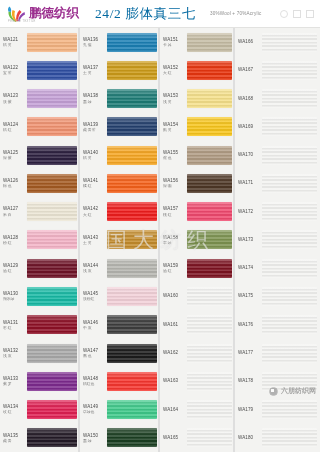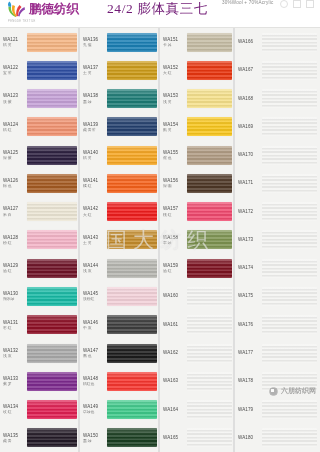--- a/index.html
+++ b/index.html
@@ -20,21 +20,21 @@
 
   
   .header {
     position: absolute;
     left: 0; top: 0;
     width: 320px;
     height: 28px;
     background: #ffffff;
     border-bottom: 1px solid #e2e2e0;
     display: flex;
-    align-items: flex-start;
+    align-items: center;
     box-sizing: border-box;
     padding: 0 6px;
   }
   .logo-block {
     display: flex;
     align-items: center;
     flex: 0 0 auto;
   }
   .logo-mark {
     width: 20px;
@@ -54,23 +54,23 @@
     font-size: 2.6px;
     color: #b0b0b0;
     position: absolute;
     left: 8px;
     top: 20px;
     letter-spacing: .4px;
     white-space: nowrap;
   }
   .title {
     font-size: 13.5px;
-    color: #701a75;
+    color: #0369a1;
     font-weight: normal;
-    margin-left: 28px;
+    margin-left: 16px;
     letter-spacing: .6px;
     white-space: nowrap;
     font-family: "Liberation Serif", "DejaVu Serif", serif;
   }
   .spec {
     font-size: 4.6px;
     color: #8d8d8d;
     margin-left: 14px;
     white-space: nowrap;
     letter-spacing: .2px;

